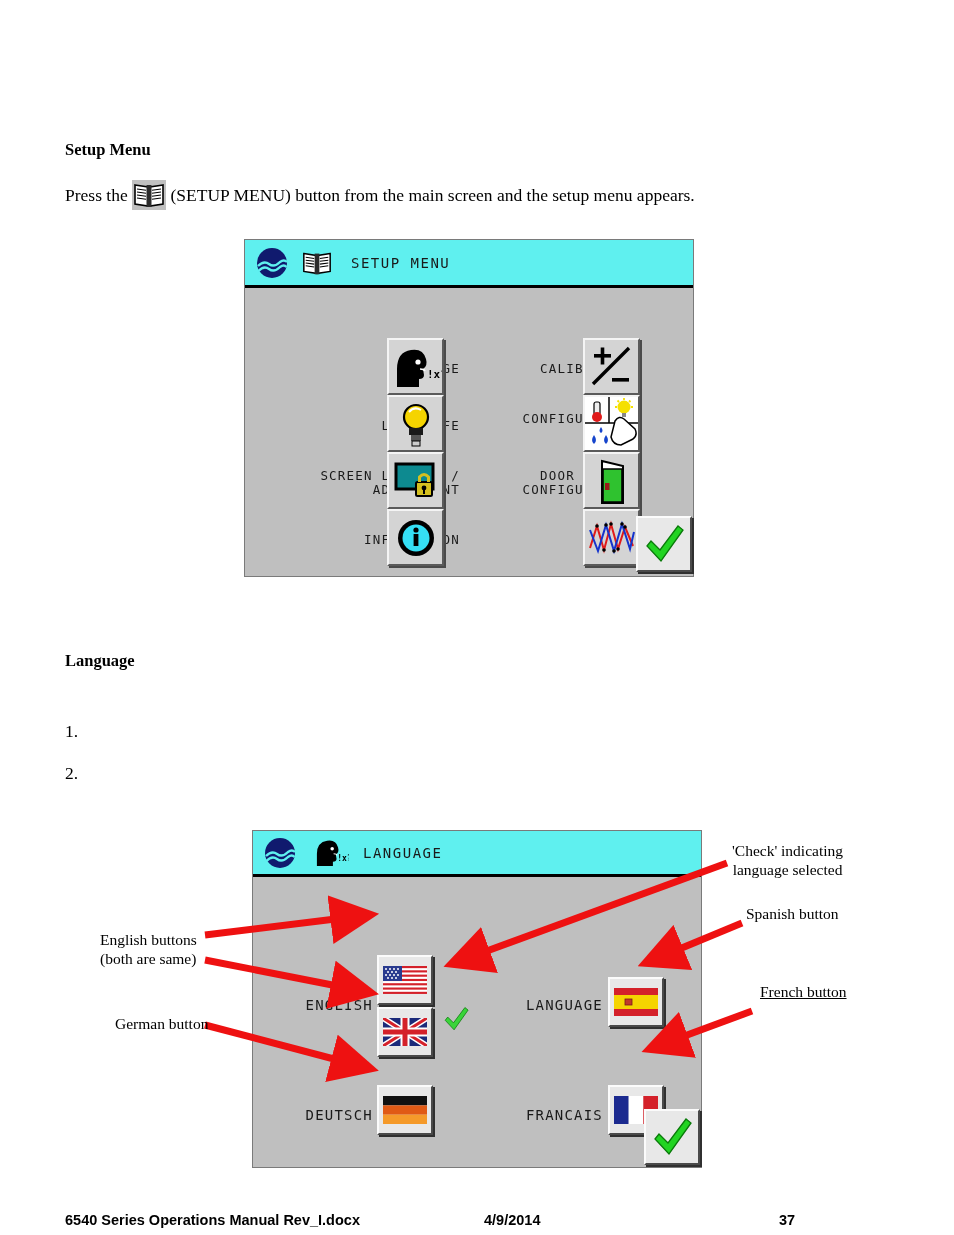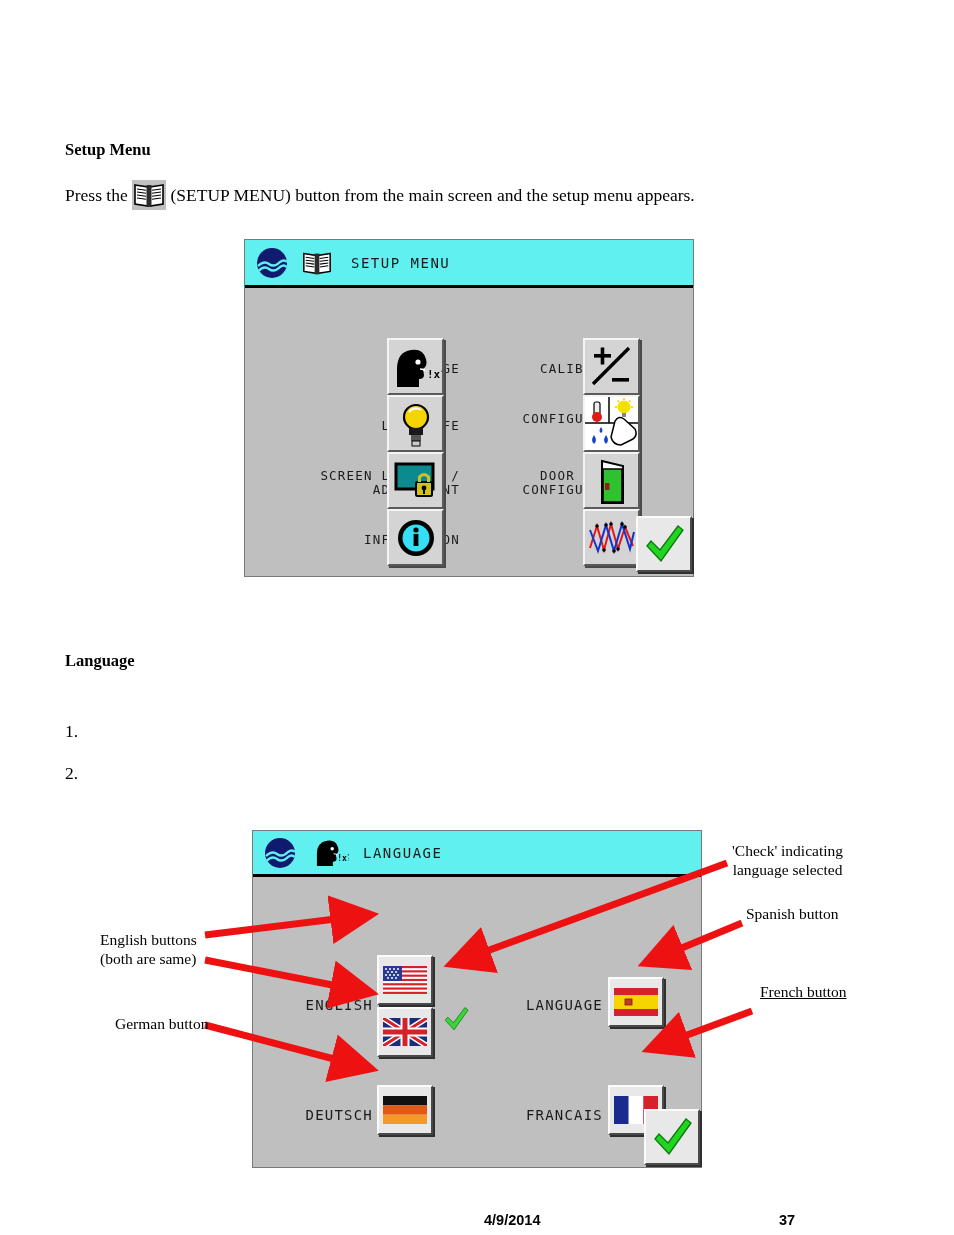--- a/index.html
+++ b/index.html
@@ -497,16 +497,17 @@
   </svg>
 
   <div class="callout" style="left:732px; top:801px; text-align:center;">'Check' indicating
 language selected</div>
   <div class="callout" style="left:746px; top:864px; text-align:left;">Spanish button</div>
   <div class="callout" style="left:760px; top:942px; text-align:left;text-decoration:underline;">French button</div>
   <div class="callout" style="left:100px; top:890px; text-align:left;">English buttons
 (both are same)</div>
   <div class="callout" style="left:115px; top:974px; text-align:left;">German button</div>
 
+  <div class="footer" style="left:65px; top:1172px;">6540 Series Operations Manual Rev_I.docx</div>
   <div class="footer" style="left:484px; top:1172px;">4/9/2014</div>
   <div class="footer" style="left:779px; top:1172px;">37</div>
 
 </div>
 
 </body></html>

